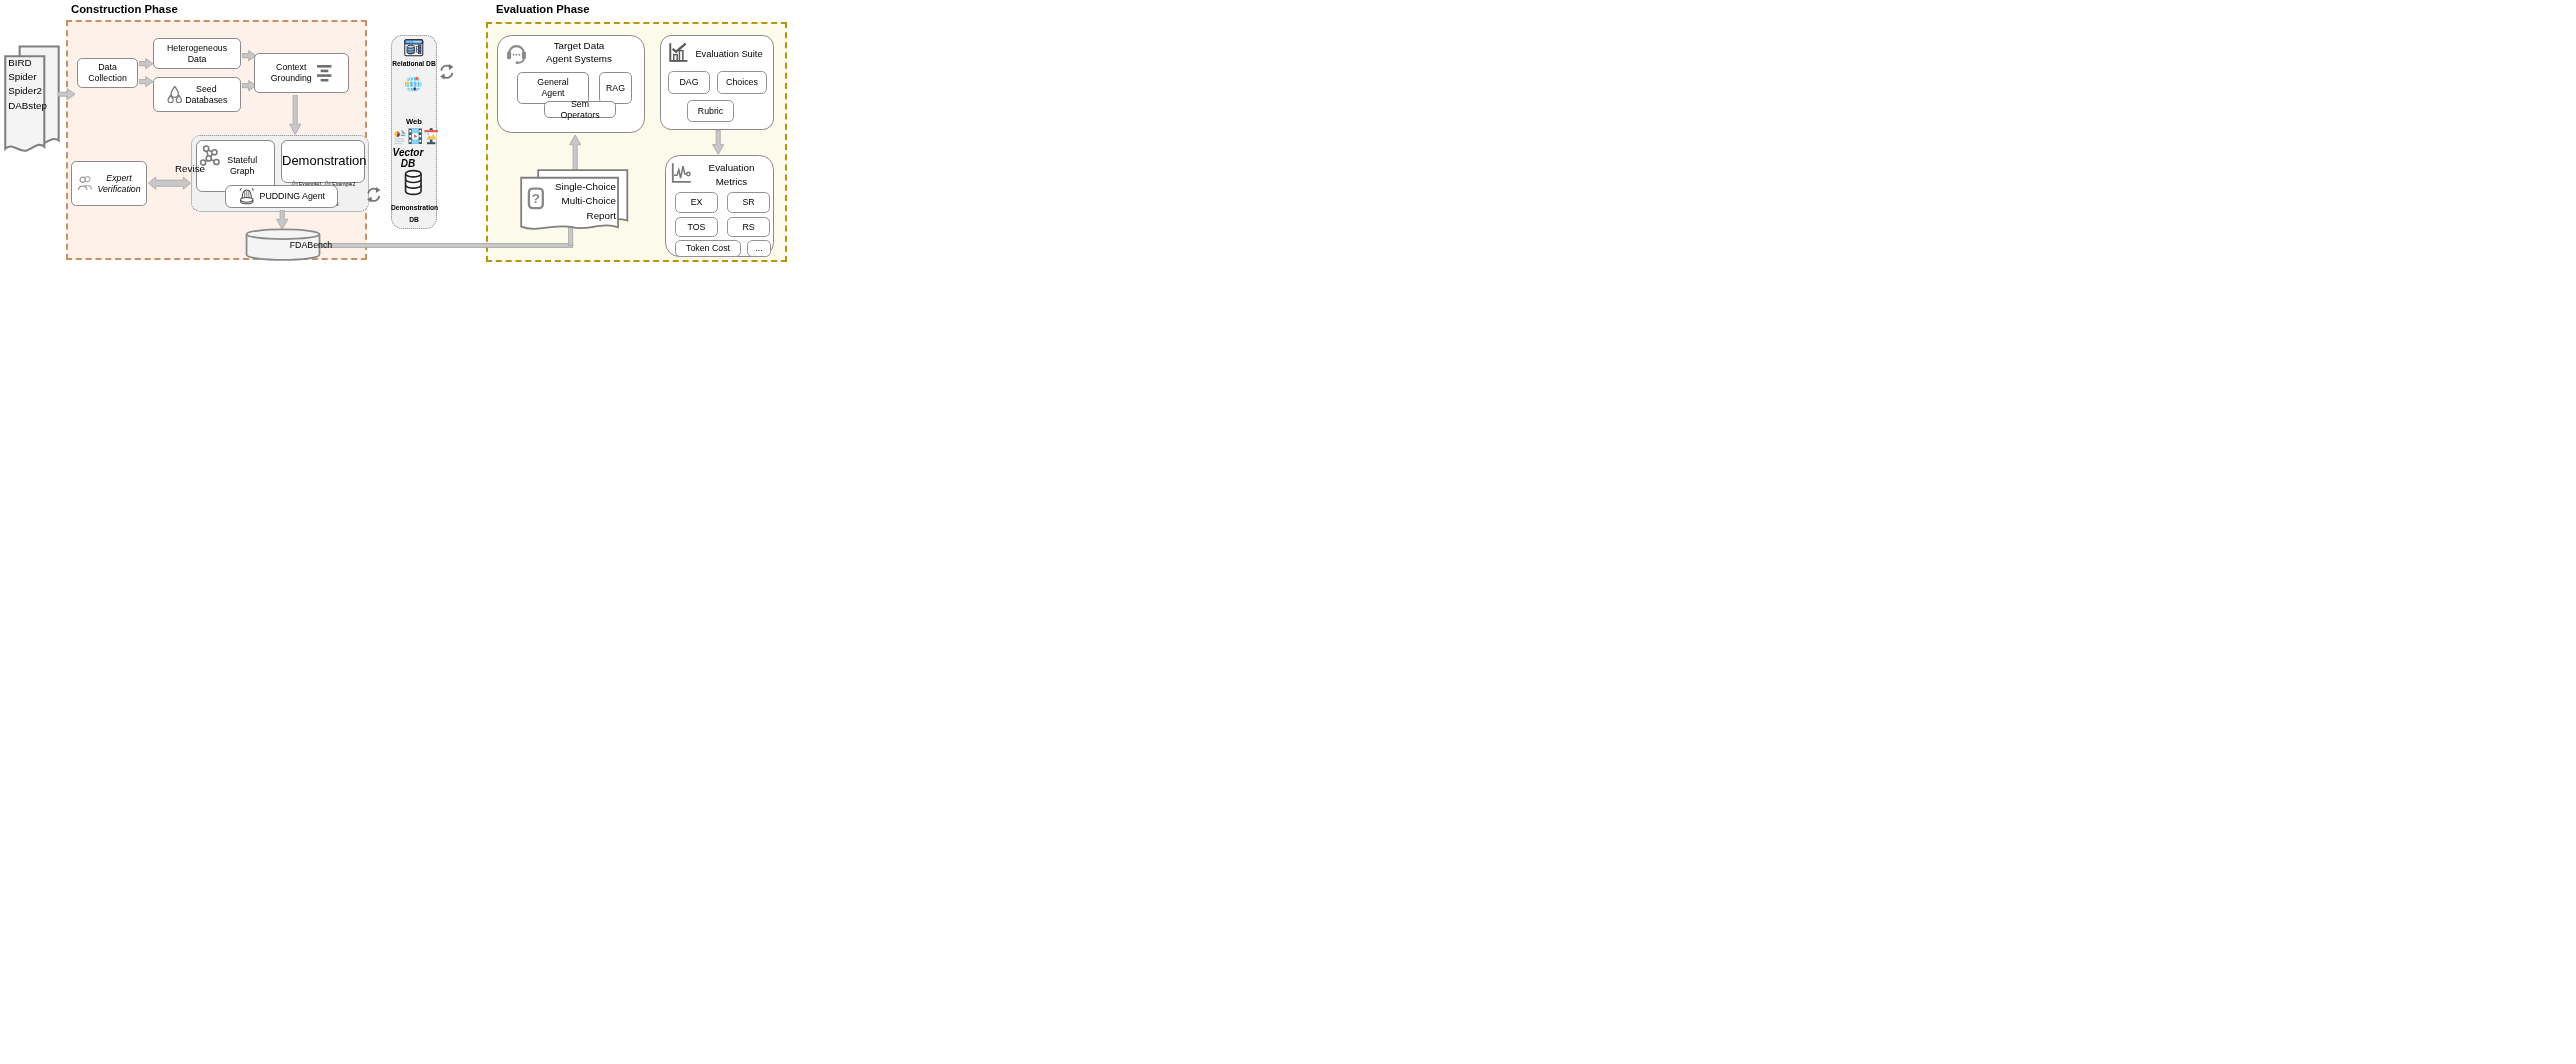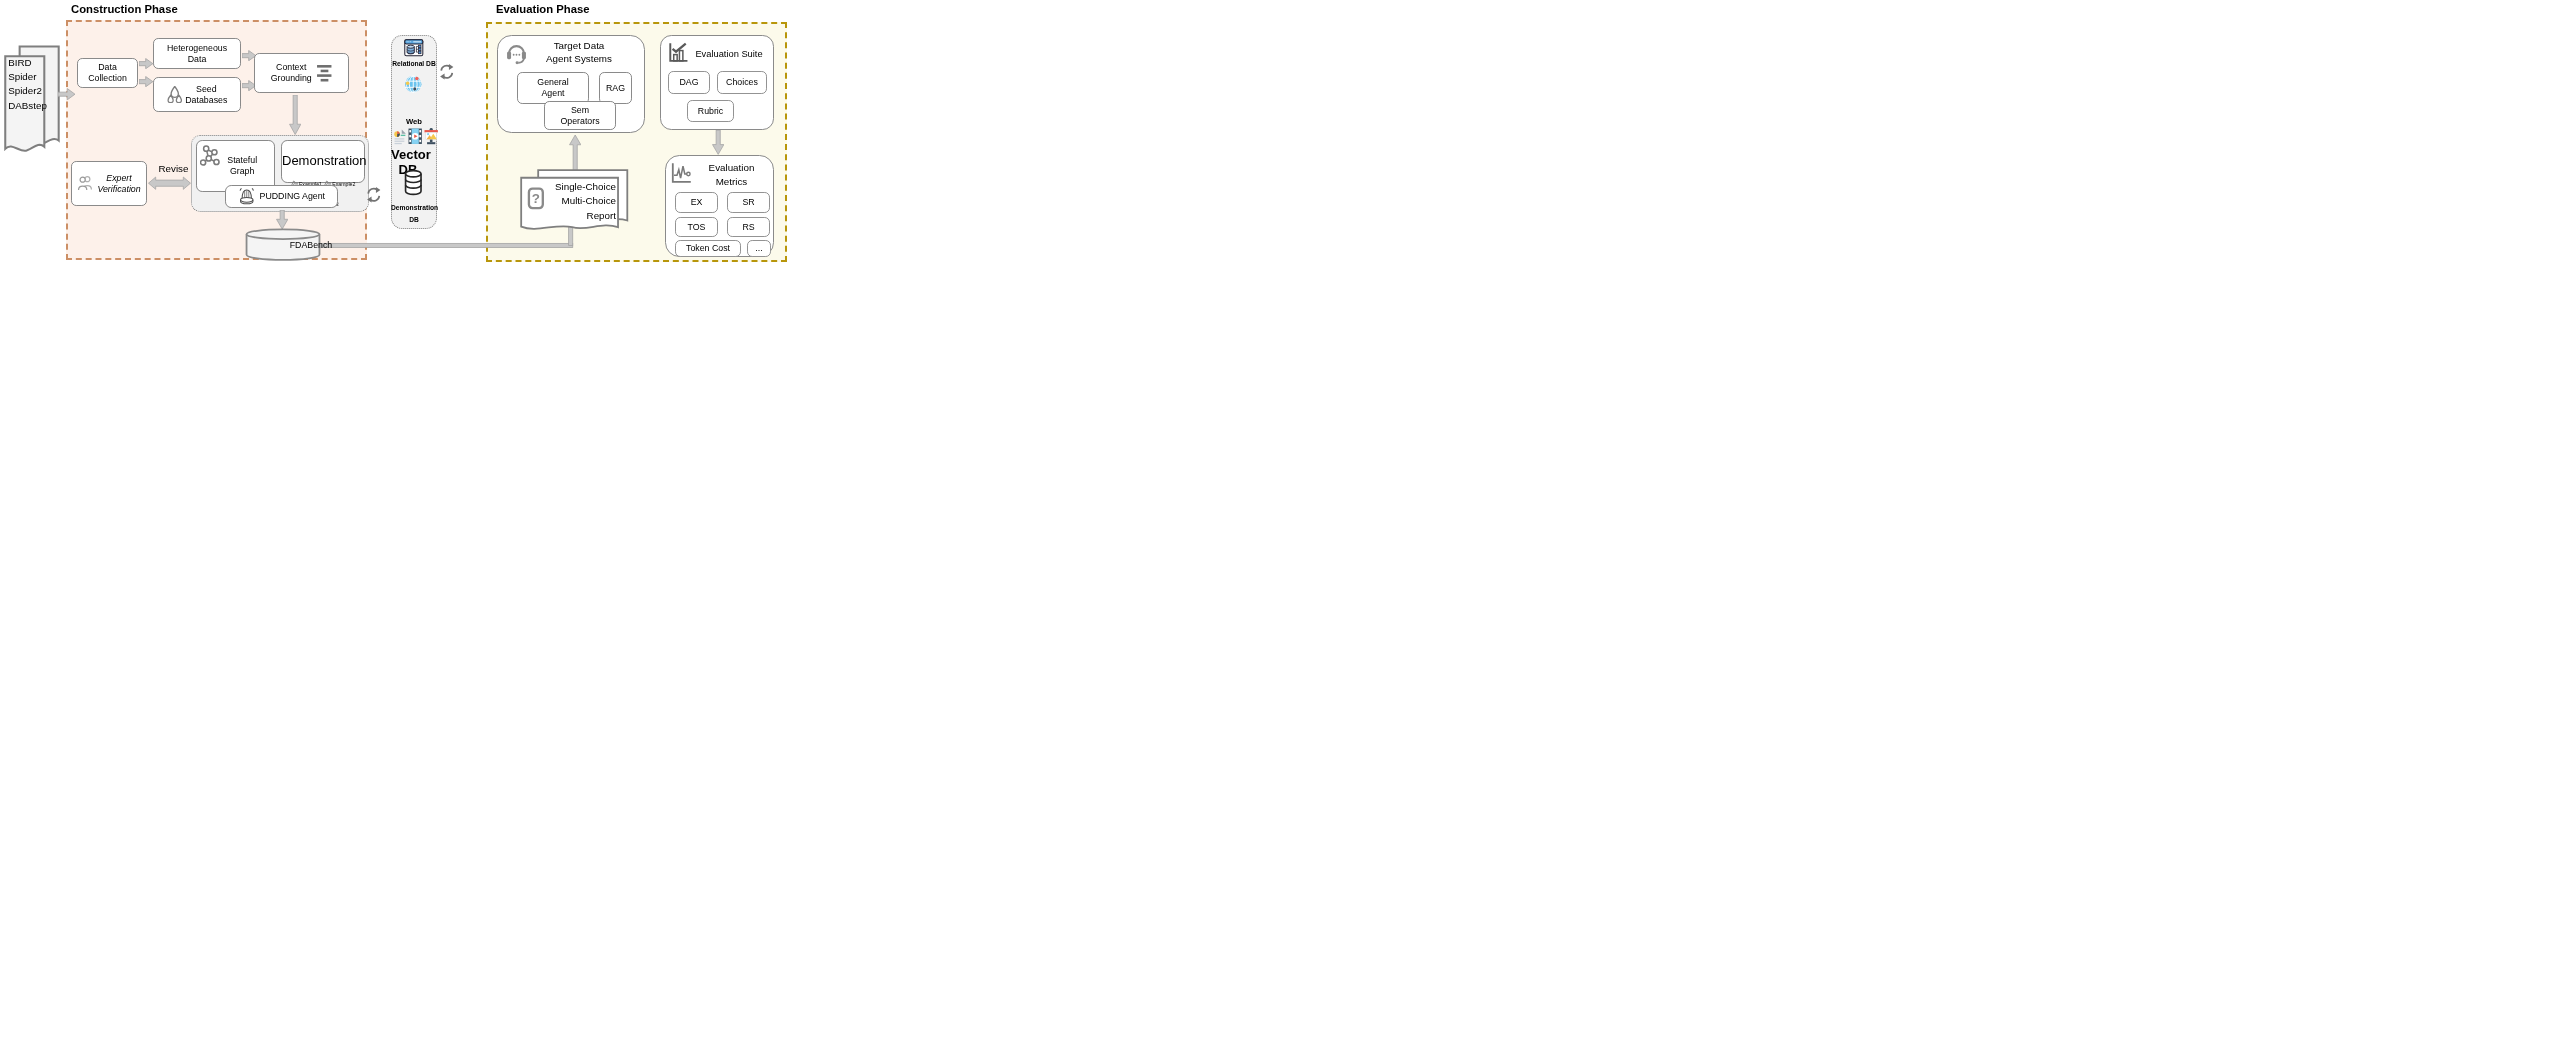--- a/index.html
+++ b/index.html
@@ -166,21 +166,21 @@
     <svg width="17.5" height="16.5" viewBox="0 0 34 32">
       <circle cx="20" cy="8" r="5" fill="none" stroke="#b0b0b0" stroke-width="2.4"></circle>
       <path d="M12,28 C12,18 28,18 28,28" fill="none" stroke="#b0b0b0" stroke-width="2.4"></path>
       <circle cx="11" cy="9" r="5" fill="#fff" stroke="#9a9a9a" stroke-width="2.4"></circle>
       <path d="M3,29 C3,19 19,19 19,29" fill="#fff" stroke="#9a9a9a" stroke-width="2.4"></path>
     </svg>
     <span>Expert
 Verification</span>
   </div>
 
-  <div class="lbl" style="left:153px;top:163px;width:41px;font-size:9.8px;">Revise</div>
+  <div class="lbl" style="left:164px;top:163px;width:41px;font-size:9.8px;text-align:right;">Revise</div>
   <svg class="abs" style="left:148px;top:176px;" width="43" height="14.4" viewBox="0 0 84 28">
     <polygon points="15,2 15,8 69,8 69,2 83,14 69,26 69,20 15,20 15,26 1,14" class="arrow-fill"></polygon>
   </svg>
 
   <svg class="abs" style="left:276px;top:210px;" width="12.4" height="19.6" viewBox="0 0 24 38">
     <polygon points="8,0 16,0 16,18 23,18 12,37 1,18 8,18" class="arrow-fill"></polygon>
   </svg>
 
   <svg class="abs" style="left:245px;top:228px;" width="76" height="33" viewBox="0 0 148 64">
     <path d="M3,12 v40 a71,10 0 0 0 142,0 v-40" fill="#F4F4F4" stroke="#8a8a8a" stroke-width="3.5"></path>
@@ -246,21 +246,21 @@
   <svg class="abs" style="left:424px;top:128px;" width="14.4" height="16.5" viewBox="0 0 28 32">
     <ellipse cx="14" cy="2.5" rx="3" ry="2.5" fill="#3E5060"></ellipse>
     <rect x="1" y="4" width="26" height="4.5" fill="#E8574A"></rect>
     <rect x="3.5" y="8.5" width="21" height="14" fill="#fff" stroke="#D8D8D8" stroke-width="1"></rect>
     <circle cx="8" cy="12" r="2.2" fill="#86D2F2"></circle>
     <polygon points="5,22 11,13.5 16,22" fill="#F2B24A"></polygon>
     <polygon points="11,22 18,11 25,22" fill="#F5C84C"></polygon>
     <rect x="11.5" y="22.5" width="5" height="5" fill="#3E5060"></rect>
     <rect x="6" y="27.5" width="16" height="4" fill="#3E5060"></rect>
   </svg>
-  <div class="lbl bold" style="left:391px;top:147px;width:34px;font-size:13px;">Vector DB</div>
+  <div class="lbl bold" style="left:391px;top:147px;width:34px;font-size:10px;font-style:italic;">Vector DB</div>
 
   <svg class="abs" style="left:403px;top:164px;" width="20.6" height="37" viewBox="0 0 40 50">
     <path d="M5,8 v34 a15,6 0 0 0 30,0 V8" fill="#fff" stroke="#262626" stroke-width="3.2"></path>
     <ellipse cx="20" cy="8" rx="15" ry="6" fill="#fff" stroke="#262626" stroke-width="3.2"></ellipse>
     <path d="M5,19 a15,6 0 0 0 30,0 M5,30 a15,6 0 0 0 30,0" fill="none" stroke="#262626" stroke-width="3.2"></path>
   </svg>
   <div class="lbl bold" style="left:391px;top:202px;width:46px;font-size:6.7px;line-height:1.85;">Demonstration
 DB</div>
 
   <svg class="abs" style="left:439px;top:64px;" width="15.5" height="15.5" viewBox="0 0 28 28">
@@ -285,21 +285,21 @@
     <circle cx="21" cy="38" r="2.6" fill="#8a8a8a"></circle>
     <circle cx="15" cy="24" r="1.6" fill="#8a8a8a"></circle>
       <circle cx="20" cy="24" r="1.6" fill="#8a8a8a"></circle>
       <circle cx="25" cy="24" r="1.6" fill="#8a8a8a"></circle>
   </svg>
   <div class="lbl" style="left:520px;top:39px;width:118px;font-size:9.8px;line-height:1.35;">Target Data
 Agent Systems</div>
   <div class="node" style="left:517px;top:72px;width:72px;height:32px;">General
 Agent</div>
   <div class="node" style="left:599px;top:72px;width:33px;height:32px;">RAG</div>
-  <div class="node" style="left:544px;top:101px;width:72px;height:29px;">Sem
+  <div class="node" style="left:544px;top:101px;width:72px;height:17px;">Sem
 Operators</div>
 
   <svg class="abs" style="left:569px;top:135px;" width="12.4" height="36" viewBox="0 0 24 70">
     <polygon points="8,69 8,19 1,19 12,0 23,19 16,19 16,69" class="arrow-fill"></polygon>
   </svg>
 
   <svg class="abs" style="left:519px;top:169px;" width="111" height="68" viewBox="0 0 215 132">
     <path d="M37,2 H210 V100 C180,90 155,108 125,101 C95,94 65,110 37,99 Z" fill="#fff" stroke="#7f7f7f" stroke-width="3.5"></path>
     <path d="M4,17 H192 V113 C160,102 133,121 103,113 C73,105 34,124 4,112 Z" fill="#fff" stroke="#7f7f7f" stroke-width="3.5"></path>
     <rect x="19" y="38" width="27" height="38" rx="7" fill="none" stroke="#8a8a8a" stroke-width="4.5"></rect>

